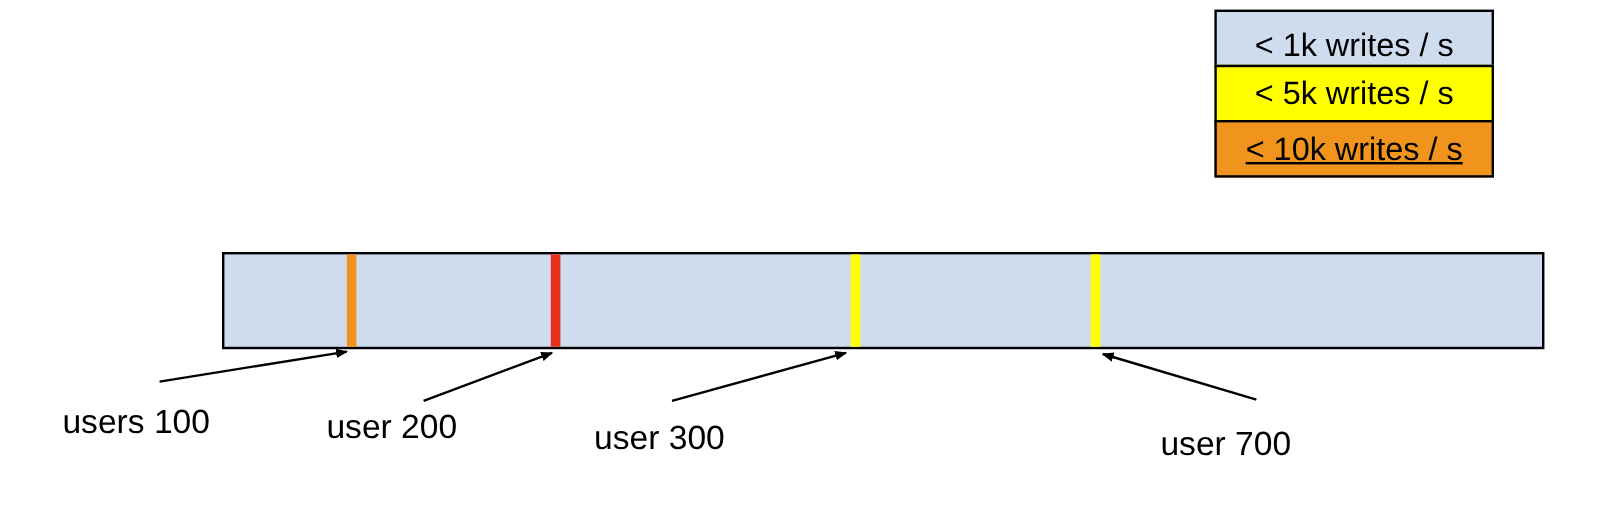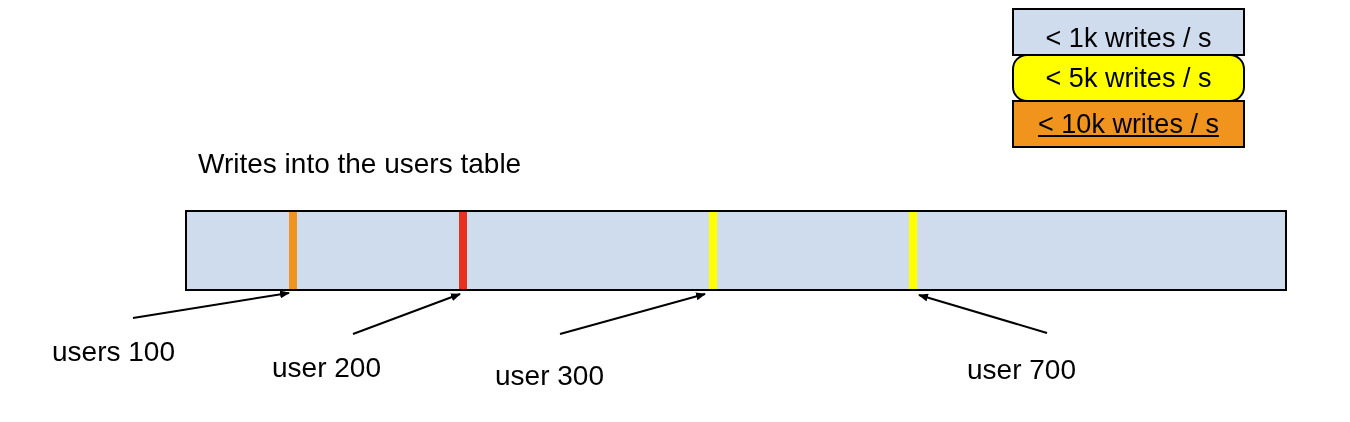--- a/index.html
+++ b/index.html
@@ -70,36 +70,35 @@
     pointer-events: none;
   }
 
   
   .user-label {
     position: absolute;
     font-size: 28px;
     white-space: nowrap;
   }
   .label-1 { left: 52px;  top: 336px; }
-  .label-2 { left: 272px; top: 352px; }
-  .label-3 { left: 495px; top: 360px; text-align: right; }
+  .label-2 { left: 272px; top: 340px; }
+  .label-3 { left: 495px; top: 349px; text-align: right; }
   .label-4 { left: 967px; top: 354px; }
 </style>
 </head>
 <body>
 
 <div id="canvas">
 
-  <div class="title">Writes into the users table</div>
 
   <div class="legend">
     <div class="legend-row" style="background: rgb(207, 220, 238); align-items: flex-end;">
       <span>&lt; 1k writes / s</span>
     </div>
-    <div class="legend-row" style="background: rgb(255, 255, 0); border-radius: 15px;">
+    <div class="legend-row" style="background: rgb(255, 255, 0);">
       <span>&lt; 5k writes / s</span>
     </div>
     <div class="legend-row" style="background: rgb(240, 148, 30); text-decoration: underline;">
       <span>&lt; 10k writes / s</span>
     </div>
   </div>
 
   <div class="band" style="background: rgb(207, 220, 238);">
     <div class="stripe stripe-1" style="background: rgb(240, 148, 30);"></div>
     <div class="stripe stripe-2" style="background: rgb(231, 48, 29);"></div>

